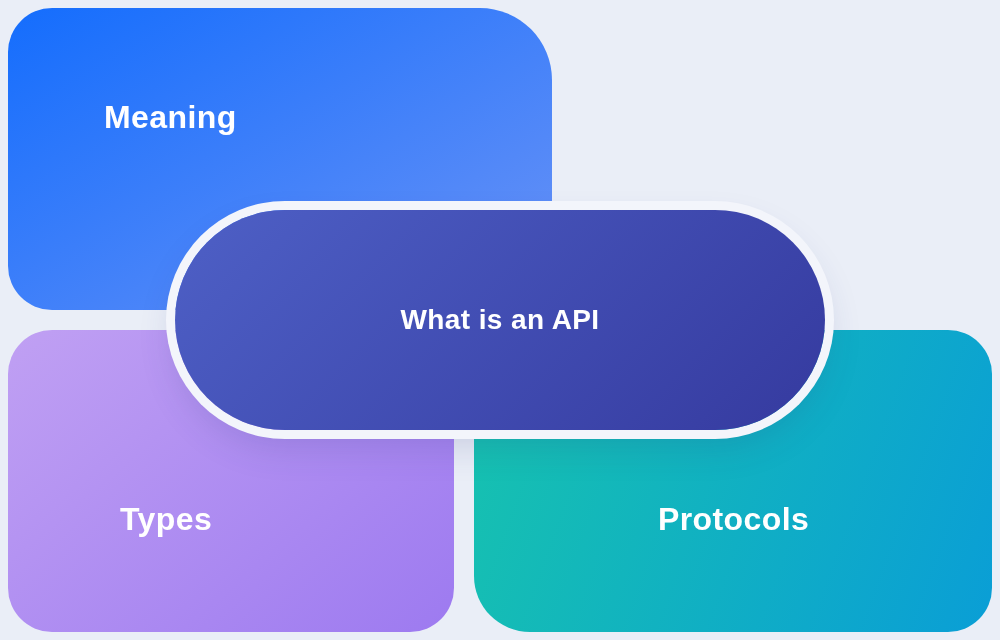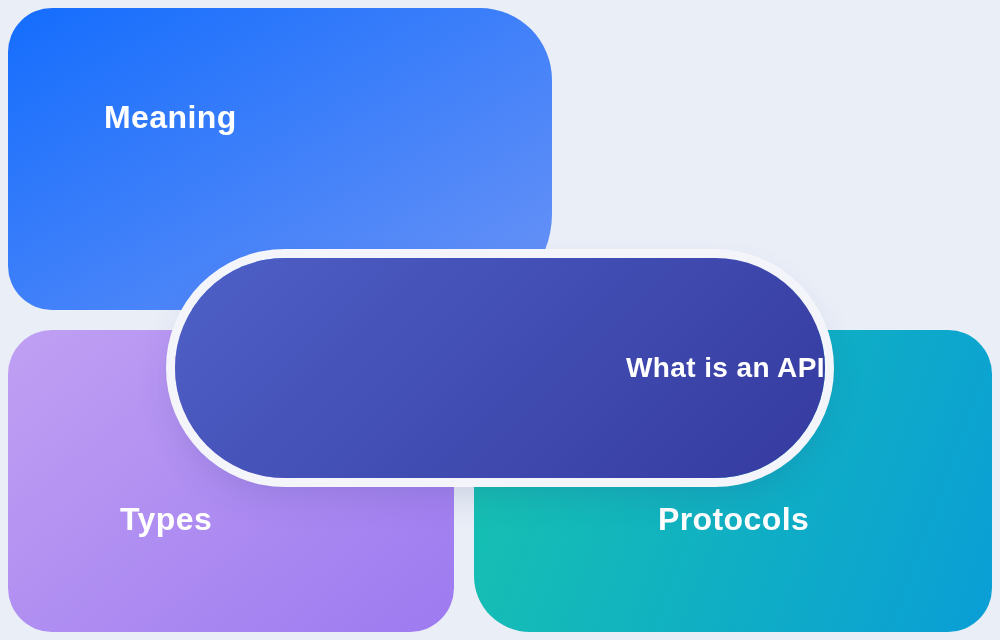--- a/index.html
+++ b/index.html
@@ -60,23 +60,22 @@
   .card-br .card-label { left: 184px; top: 170px; }
 
   
   .pill {
     position: absolute;
     left: 175px; top: 210px;
     width: 650px; height: 220px;
     border-radius: 110px;
     display: flex;
     align-items: center;
-    justify-content: flex-end;
+    justify-content: center;
     box-shadow: 0 0 0 9px #f3f5fb, 0 16px 36px rgba(44, 54, 128, 0.18);
-    margin-top: 48px;
   }
   .pill-label {
     color: #ffffff;
     font-weight: 700;
     font-size: 28px;
     letter-spacing: 0.4px;
     white-space: nowrap;
   }
 </style>
 </head>

